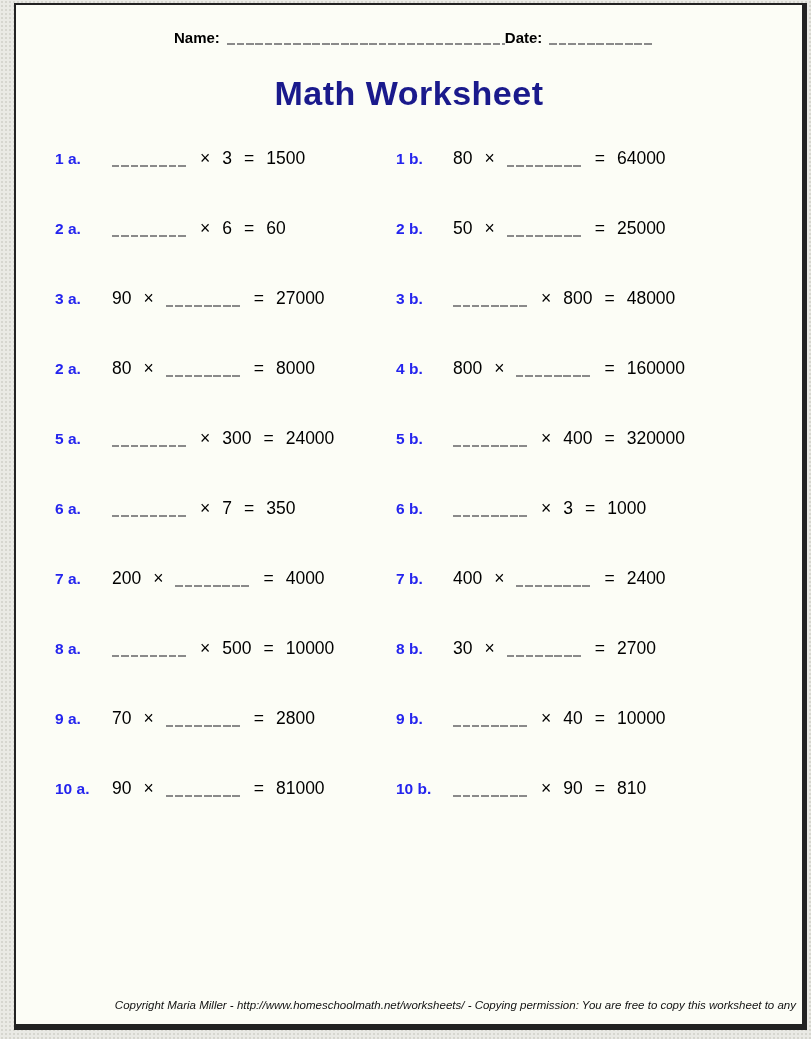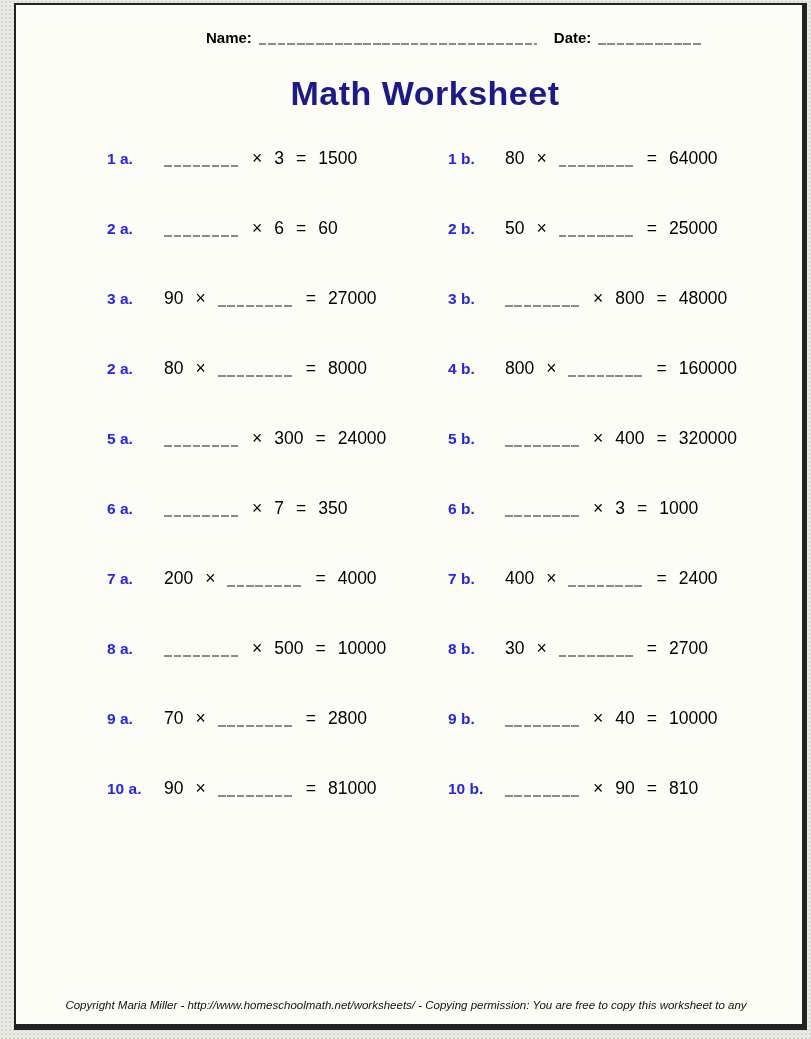--- a/index.html
+++ b/index.html
@@ -18,58 +18,58 @@
     background-color:var(--outer-bg);
     background-image:radial-gradient(#d6d6cf 0.8px, transparent 0.9px);
     background-size:4px 4px;
     font-family:"Liberation Sans", sans-serif;
     color:var(--text-color);
   }
   .page{
     position:absolute;left:14px;top:3px;width:793px;height:1027px;
     background:var(--page-bg);
     border:2px solid var(--border-color);
-    border-right-width:5px;border-bottom-width:6px;padding-left:32px;
+    border-right-width:5px;border-bottom-width:6px;
   }
   .header-row{
     display:flex;align-items:baseline;
     margin:24px 0 0 158px;
     font-size:15px;font-weight:bold;white-space:nowrap;
   }
   .wline{
     display:inline-block;height:2px;margin-left:7px;
     background:repeating-linear-gradient(90deg,var(--blank-color) 0 7.5px, rgba(0,0,0,0) 7.5px 9.5px);
     transform:translateY(2px);
   }
   .name-line{width:278px;}
   .date-line{width:103px;margin-right:0;}
-  .date-label{margin-left:17px;}
+  .date-label{}
   .title{
     text-align:center;color:var(--title-color);
     font-size:34px;font-weight:bold;margin-top:28px;letter-spacing:0.5px;
   }
-  .problems{margin-top:10px;margin-left:59px;}
+  .problems{margin-top:10px;margin-left:39px;}
   .prow{display:flex;align-items:center;height:70px;}
   .cell{display:flex;align-items:baseline;font-size:17.5px;}
   .cell-a{width:341px;}
   .cell-b{flex:1;}
   .plabel{
     color:var(--number-color);font-weight:bold;font-size:15.5px;
     width:57px;flex:none;
   }
   .equation{display:flex;align-items:baseline;gap:11px;white-space:nowrap;}
   .blank{
     display:inline-block;width:76px;height:2px;
     background:repeating-linear-gradient(90deg,var(--blank-color) 0 7.5px, rgba(0,0,0,0) 7.5px 9.5px);
     transform:translateY(3px);
   }
   .op{padding:0 1px;}
   .footer{
     position:absolute;left:0;right:6px;bottom:8px;
-    text-align:center;font-style:italic;font-size:11.5px;line-height:1.85;
+    text-align:right;font-style:italic;font-size:11.5px;line-height:1.85;
     color:#111;
   }
 </style>
 </head>
 <body>
 
 <div class="page">
 
   <div class="header-row">
     <span>Name:</span>

